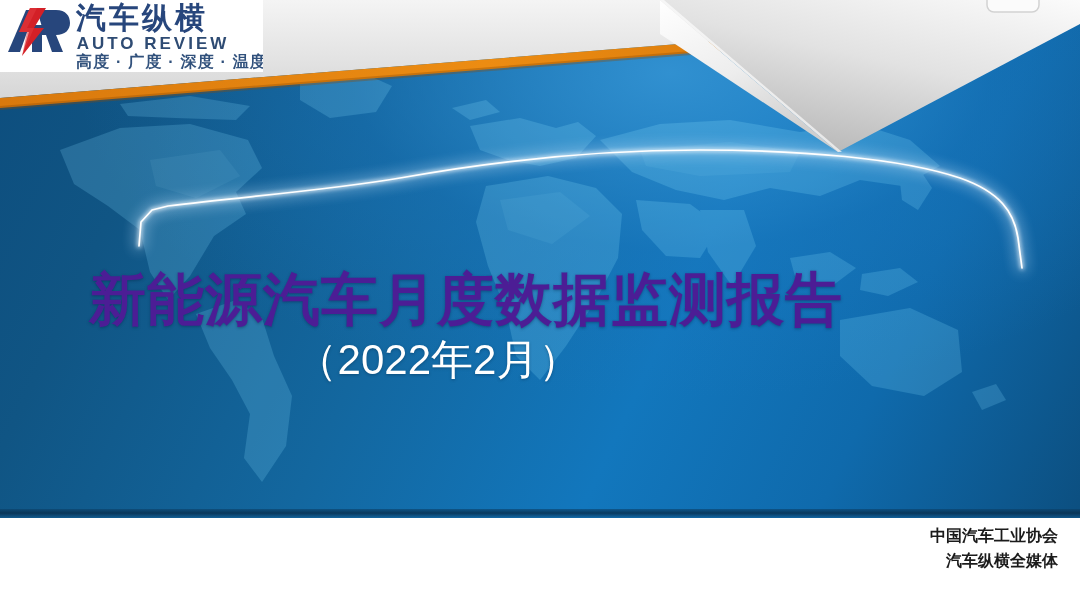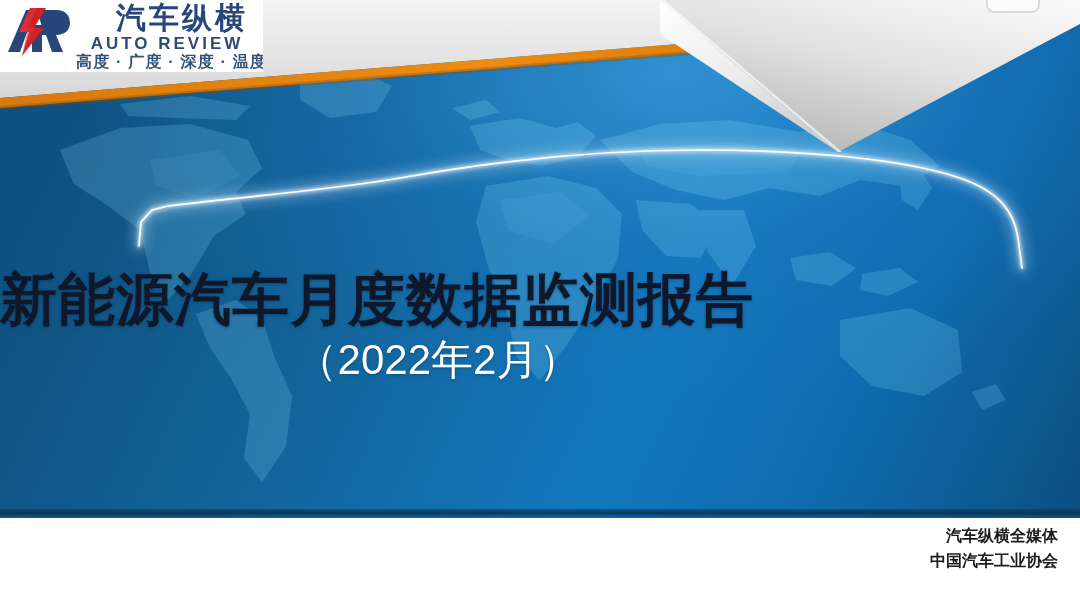--- a/index.html
+++ b/index.html
@@ -105,21 +105,21 @@
   }
   .logo-cn {
     position: absolute;
     left: 76px;
     top: 1px;
     height: 33px;
     width: 182px;
   }
   .logo-en {
     position: absolute;
-    left: 73px;
+    left: 59px;
     top: 34px;
     width: 188px;
     font-size: 17px;
     font-weight: bold;
     letter-spacing: 3.0px;
     color: #2e4b73;
     text-align: center;
     line-height: 20px;
     white-space: nowrap;
   }
@@ -156,21 +156,22 @@
     height: 518px;
     pointer-events: none;
   }
 
   
   .title-main {
     position: absolute;
     left: 0;
     top: 266px;
     width: 932px;
-    color: #0f172a;
+    text-align: center;
+    color: #4c1d95;
     font-size: 57px;
     font-weight: bold;
     letter-spacing: 1px;
     line-height: 66px;
     white-space: nowrap;
     text-shadow: 0 1px 3px rgba(4,40,70,0.45);
   }
   .title-sub {
     position: absolute;
     left: 0;
@@ -335,28 +336,28 @@
 
       <path d="M2 48 L20 6 L29 6 L14 48 Z" fill="#27467C"></path>
       <path d="M31 6 L50 6 C60 6 64 12 64 19 C64 26 59 31 50 31
                L57 48 L46 48 L40 31 L36 31 L36 48 L26 48 L26 21 L36 21
                L36 14 L46 14 C50 14 52 16 52 19 C52 22 50 23 46 23 L36 23" fill="#27467C"></path>
 
       <path d="M24 4 L40 4 L28 24 L38 24 L16 52 L23 28 L13 28 Z" fill="#D32027"></path>
       <path d="M24 4 L31 4 L21 24 L28 24 L16 52 L21 28 L13 28 Z" fill="#E23B3F" opacity="0.55"></path>
     </svg>
 
-    <div class="logo-cn" style="font-size:30px;font-weight:bold;color:#27467C;letter-spacing:3px;line-height:33px;white-space:nowrap;font-family:'DejaVu Sans',sans-serif;margin-left:40px;">汽车纵横</div>
+    <div class="logo-cn" style="font-size:30px;font-weight:bold;color:#27467C;letter-spacing:3px;line-height:33px;white-space:nowrap;font-family:'DejaVu Sans',sans-serif;">汽车纵横</div>
 
     <div class="logo-en">AUTO REVIEW</div>
 
     <div class="logo-tag">高度 · 广度 · 深度 · 温度</div>
   </div>
 
   <div class="title-main">新能源汽车月度数据监测报告</div>
   <div class="title-sub">（2022年2月）</div>
 
   <div class="footer">
+    <div>中国汽车工业协会</div>
     <div>汽车纵横全媒体</div>
-    <div>中国汽车工业协会</div>
   </div>
 
 </div>
 
 </body></html>

